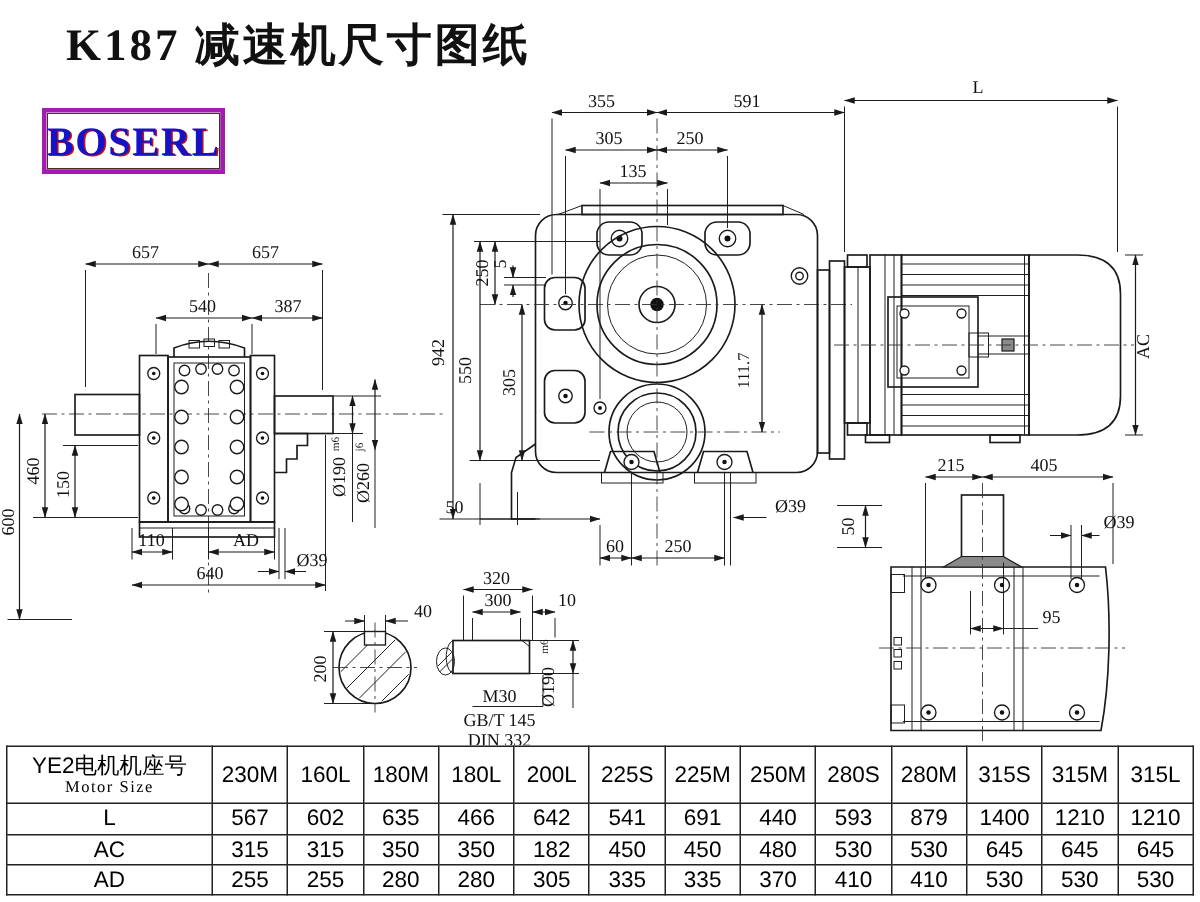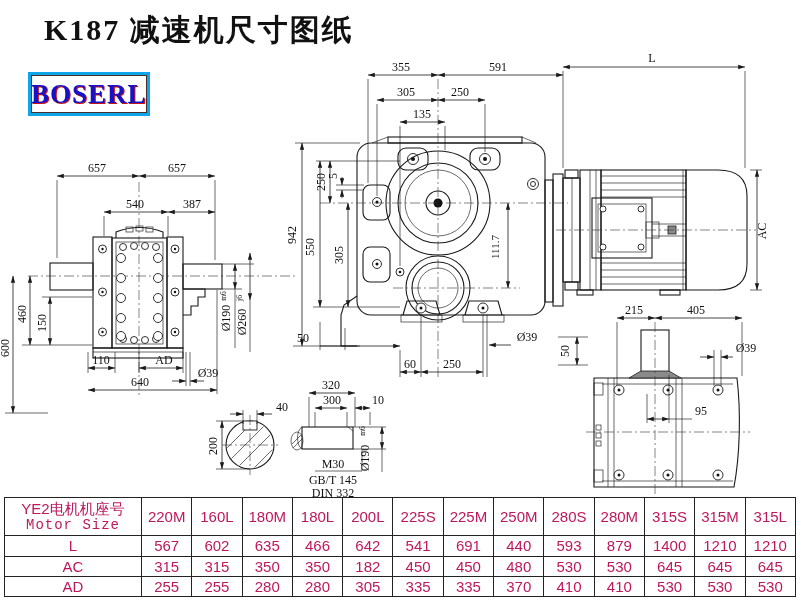--- a/index.html
+++ b/index.html
@@ -1,41 +1,41 @@
 <!DOCTYPE html>
 <html><head>
 <meta charset="utf-8">
 <style>
   html,body{margin:0;padding:0;background:#fff;}
   #page{position:relative;width:800px;height:601px;background:#fff;overflow:hidden;
         font-family:"Liberation Serif",serif;color:#111;}
   #title{position:absolute;left:44px;top:10px;font-size:30px;font-weight:bold;
          letter-spacing:2px;font-family:"Liberation Serif","DejaVu Sans",serif;}
   #logo{position:absolute;left:28px;top:72px;width:116px;height:38px;
-        border:3px solid #0ea5e9;box-shadow:inset 0 0 0 1px #463028;
-        display:flex;align-items:center;background:#fff;}
+        border:3px solid #a21caf;box-shadow:inset 0 0 0 1px #463028;
+        display:flex;align-items:center;justify-content:center;background:#fff;}
   #logo span{font-family:"Liberation Serif",serif;font-weight:bold;font-size:27px;
         color:#1512c8;text-shadow:1px 1px 0 #c81212;letter-spacing:1px;}
   svg{position:absolute;left:0;top:0;}
   svg text{font-family:"Liberation Serif",serif;font-size:12px;fill:#111;}
   .dl{text-anchor:middle;}
   .sm{font-size:7.5px;}
   .md{font-size:11px;}
   .ln{stroke:#1a1a1a;stroke-width:1.1;fill:none;}
   .thin{stroke:#1a1a1a;stroke-width:0.65;fill:none;}
   .dim{stroke:#1a1a1a;stroke-width:0.8;fill:none;}
   .cl{stroke:#333;stroke-width:0.6;stroke-dasharray:10 3 2 3;fill:none;}
   .bolt{stroke:#1a1a1a;stroke-width:0.9;fill:#fff;}
   .fillg{fill:#8a8a8a;stroke:#1a1a1a;stroke-width:0.8;}
   #spec-table{position:absolute;left:4px;top:497px;width:792px;height:100px;
         border-collapse:collapse;table-layout:fixed;background:#fff;}
   #spec-table td{border:1.4px solid #222;text-align:center;vertical-align:middle;
-        font-family:"Liberation Sans",sans-serif;font-size:15px;padding:0;color:#be185d;margin-left:16px;}
+        font-family:"Liberation Sans",sans-serif;font-size:15px;padding:0;color:#000000;margin-left:16px;}
   #spec-table .hcn{font-size:15px;line-height:17px;}
-  #spec-table .hen{font-family:Liberation Mono, monospace;font-size:14px;letter-spacing:1px;}
+  #spec-table .hen{font-family:Liberation Serif, serif;font-size:11px;letter-spacing:1px;}
   #spec-table tr.hdr{height:38px;}
   #spec-table tr.datarow{height:20px;}
 </style>
 </head>
 <body>
 
 <div id="page">
 
   <div id="title">K187 减速机尺寸图纸</div>
 
@@ -347,21 +347,21 @@
     </g>
   </svg>
 
   <table id="spec-table">
     <tbody>
         <tr class="hdr">
       <td style="width:136px">
         <div class="hcn">YE2电机机座号</div>
         <div class="hen">Motor Size</div>
       </td>
-      <td>220M</td>
+      <td>230M</td>
       <td>160L</td>
       <td>180M</td>
       <td>180L</td>
       <td>200L</td>
       <td>225S</td>
       <td>225M</td>
       <td>250M</td>
       <td>280S</td>
       <td>280M</td>
       <td>315S</td>

